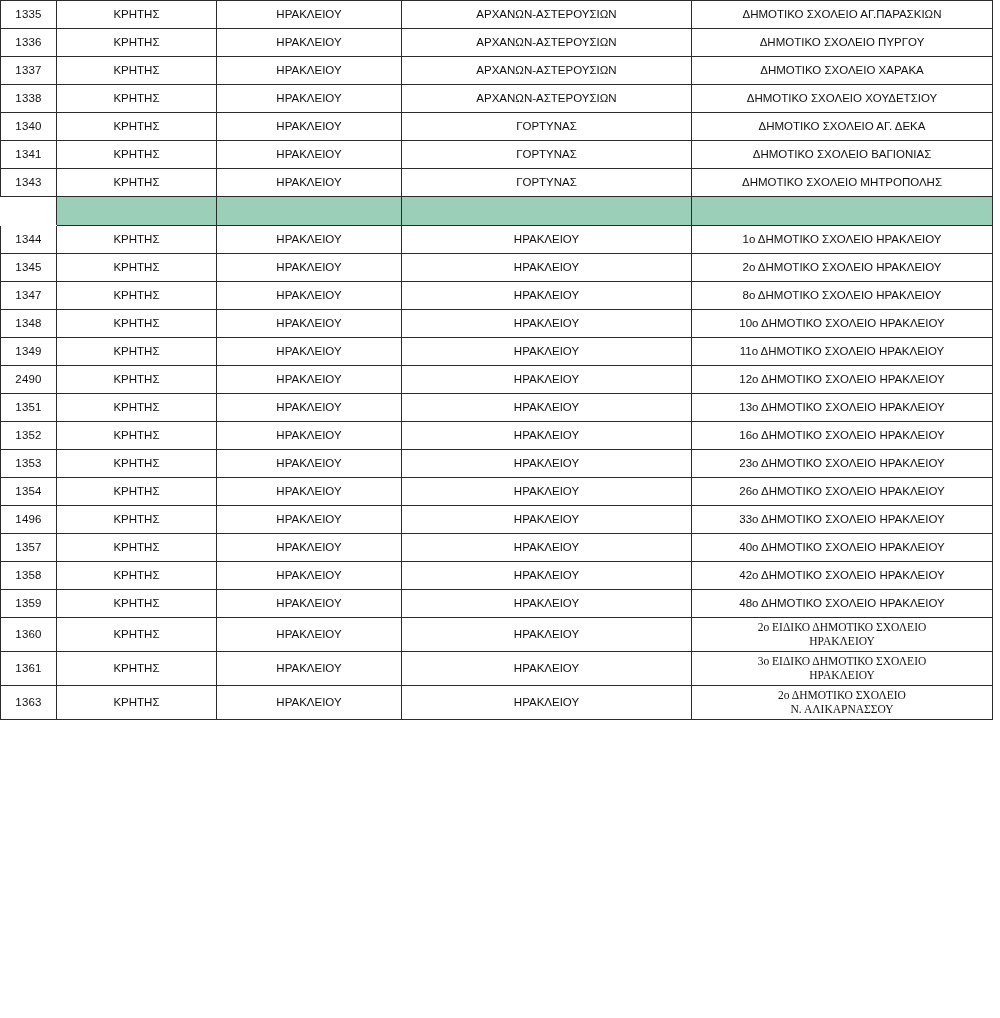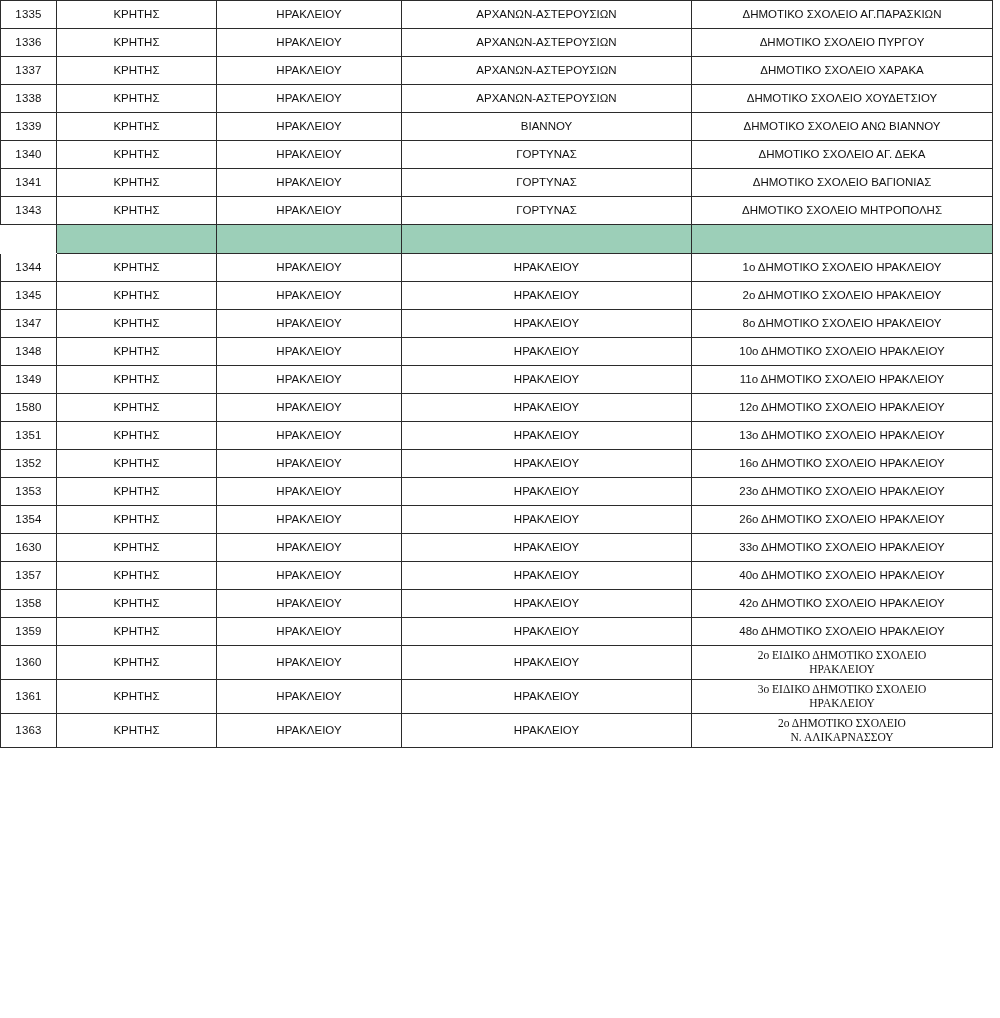--- a/index.html
+++ b/index.html
@@ -118,27 +118,20 @@
           <td class="col-name">ΔΗΜΟΤΙΚΟ ΣΧΟΛΕΙΟ ΧΑΡΑΚΑ</td>
         </tr>
         <tr>
           <td class="col-id">1338</td>
           <td class="col-reg">ΚΡΗΤΗΣ</td>
           <td class="col-pref">ΗΡΑΚΛΕΙΟΥ</td>
           <td class="col-mun">ΑΡΧΑΝΩΝ-ΑΣΤΕΡΟΥΣΙΩΝ</td>
           <td class="col-name">ΔΗΜΟΤΙΚΟ ΣΧΟΛΕΙΟ ΧΟΥΔΕΤΣΙΟΥ</td>
         </tr>
         <tr>
-          <td class="col-id">1339</td>
-          <td class="col-reg">ΚΡΗΤΗΣ</td>
-          <td class="col-pref">ΗΡΑΚΛΕΙΟΥ</td>
-          <td class="col-mun">ΒΙΑΝΝΟΥ</td>
-          <td class="col-name">ΔΗΜΟΤΙΚΟ ΣΧΟΛΕΙΟ ΑΝΩ ΒΙΑΝΝΟΥ</td>
-        </tr>
-        <tr>
           <td class="col-id">1340</td>
           <td class="col-reg">ΚΡΗΤΗΣ</td>
           <td class="col-pref">ΗΡΑΚΛΕΙΟΥ</td>
           <td class="col-mun">ΓΟΡΤΥΝΑΣ</td>
           <td class="col-name">ΔΗΜΟΤΙΚΟ ΣΧΟΛΕΙΟ ΑΓ. ΔΕΚΑ</td>
         </tr>
         <tr>
           <td class="col-id">1341</td>
           <td class="col-reg">ΚΡΗΤΗΣ</td>
           <td class="col-pref">ΗΡΑΚΛΕΙΟΥ</td>
@@ -188,21 +181,21 @@
           <td class="col-name">10ο ΔΗΜΟΤΙΚΟ ΣΧΟΛΕΙΟ ΗΡΑΚΛΕΙΟΥ</td>
         </tr>
         <tr>
           <td class="col-id">1349</td>
           <td class="col-reg">ΚΡΗΤΗΣ</td>
           <td class="col-pref">ΗΡΑΚΛΕΙΟΥ</td>
           <td class="col-mun">ΗΡΑΚΛΕΙΟΥ</td>
           <td class="col-name">11ο ΔΗΜΟΤΙΚΟ ΣΧΟΛΕΙΟ ΗΡΑΚΛΕΙΟΥ</td>
         </tr>
         <tr>
-          <td class="col-id">1580</td>
+          <td class="col-id">2490</td>
           <td class="col-reg">ΚΡΗΤΗΣ</td>
           <td class="col-pref">ΗΡΑΚΛΕΙΟΥ</td>
           <td class="col-mun">ΗΡΑΚΛΕΙΟΥ</td>
           <td class="col-name">12ο ΔΗΜΟΤΙΚΟ ΣΧΟΛΕΙΟ ΗΡΑΚΛΕΙΟΥ</td>
         </tr>
         <tr>
           <td class="col-id">1351</td>
           <td class="col-reg">ΚΡΗΤΗΣ</td>
           <td class="col-pref">ΗΡΑΚΛΕΙΟΥ</td>
           <td class="col-mun">ΗΡΑΚΛΕΙΟΥ</td>
@@ -223,21 +216,21 @@
           <td class="col-name">23ο ΔΗΜΟΤΙΚΟ ΣΧΟΛΕΙΟ ΗΡΑΚΛΕΙΟΥ</td>
         </tr>
         <tr>
           <td class="col-id">1354</td>
           <td class="col-reg">ΚΡΗΤΗΣ</td>
           <td class="col-pref">ΗΡΑΚΛΕΙΟΥ</td>
           <td class="col-mun">ΗΡΑΚΛΕΙΟΥ</td>
           <td class="col-name">26ο ΔΗΜΟΤΙΚΟ ΣΧΟΛΕΙΟ ΗΡΑΚΛΕΙΟΥ</td>
         </tr>
         <tr>
-          <td class="col-id">1630</td>
+          <td class="col-id">1496</td>
           <td class="col-reg">ΚΡΗΤΗΣ</td>
           <td class="col-pref">ΗΡΑΚΛΕΙΟΥ</td>
           <td class="col-mun">ΗΡΑΚΛΕΙΟΥ</td>
           <td class="col-name">33ο ΔΗΜΟΤΙΚΟ ΣΧΟΛΕΙΟ ΗΡΑΚΛΕΙΟΥ</td>
         </tr>
         <tr>
           <td class="col-id">1357</td>
           <td class="col-reg">ΚΡΗΤΗΣ</td>
           <td class="col-pref">ΗΡΑΚΛΕΙΟΥ</td>
           <td class="col-mun">ΗΡΑΚΛΕΙΟΥ</td>

